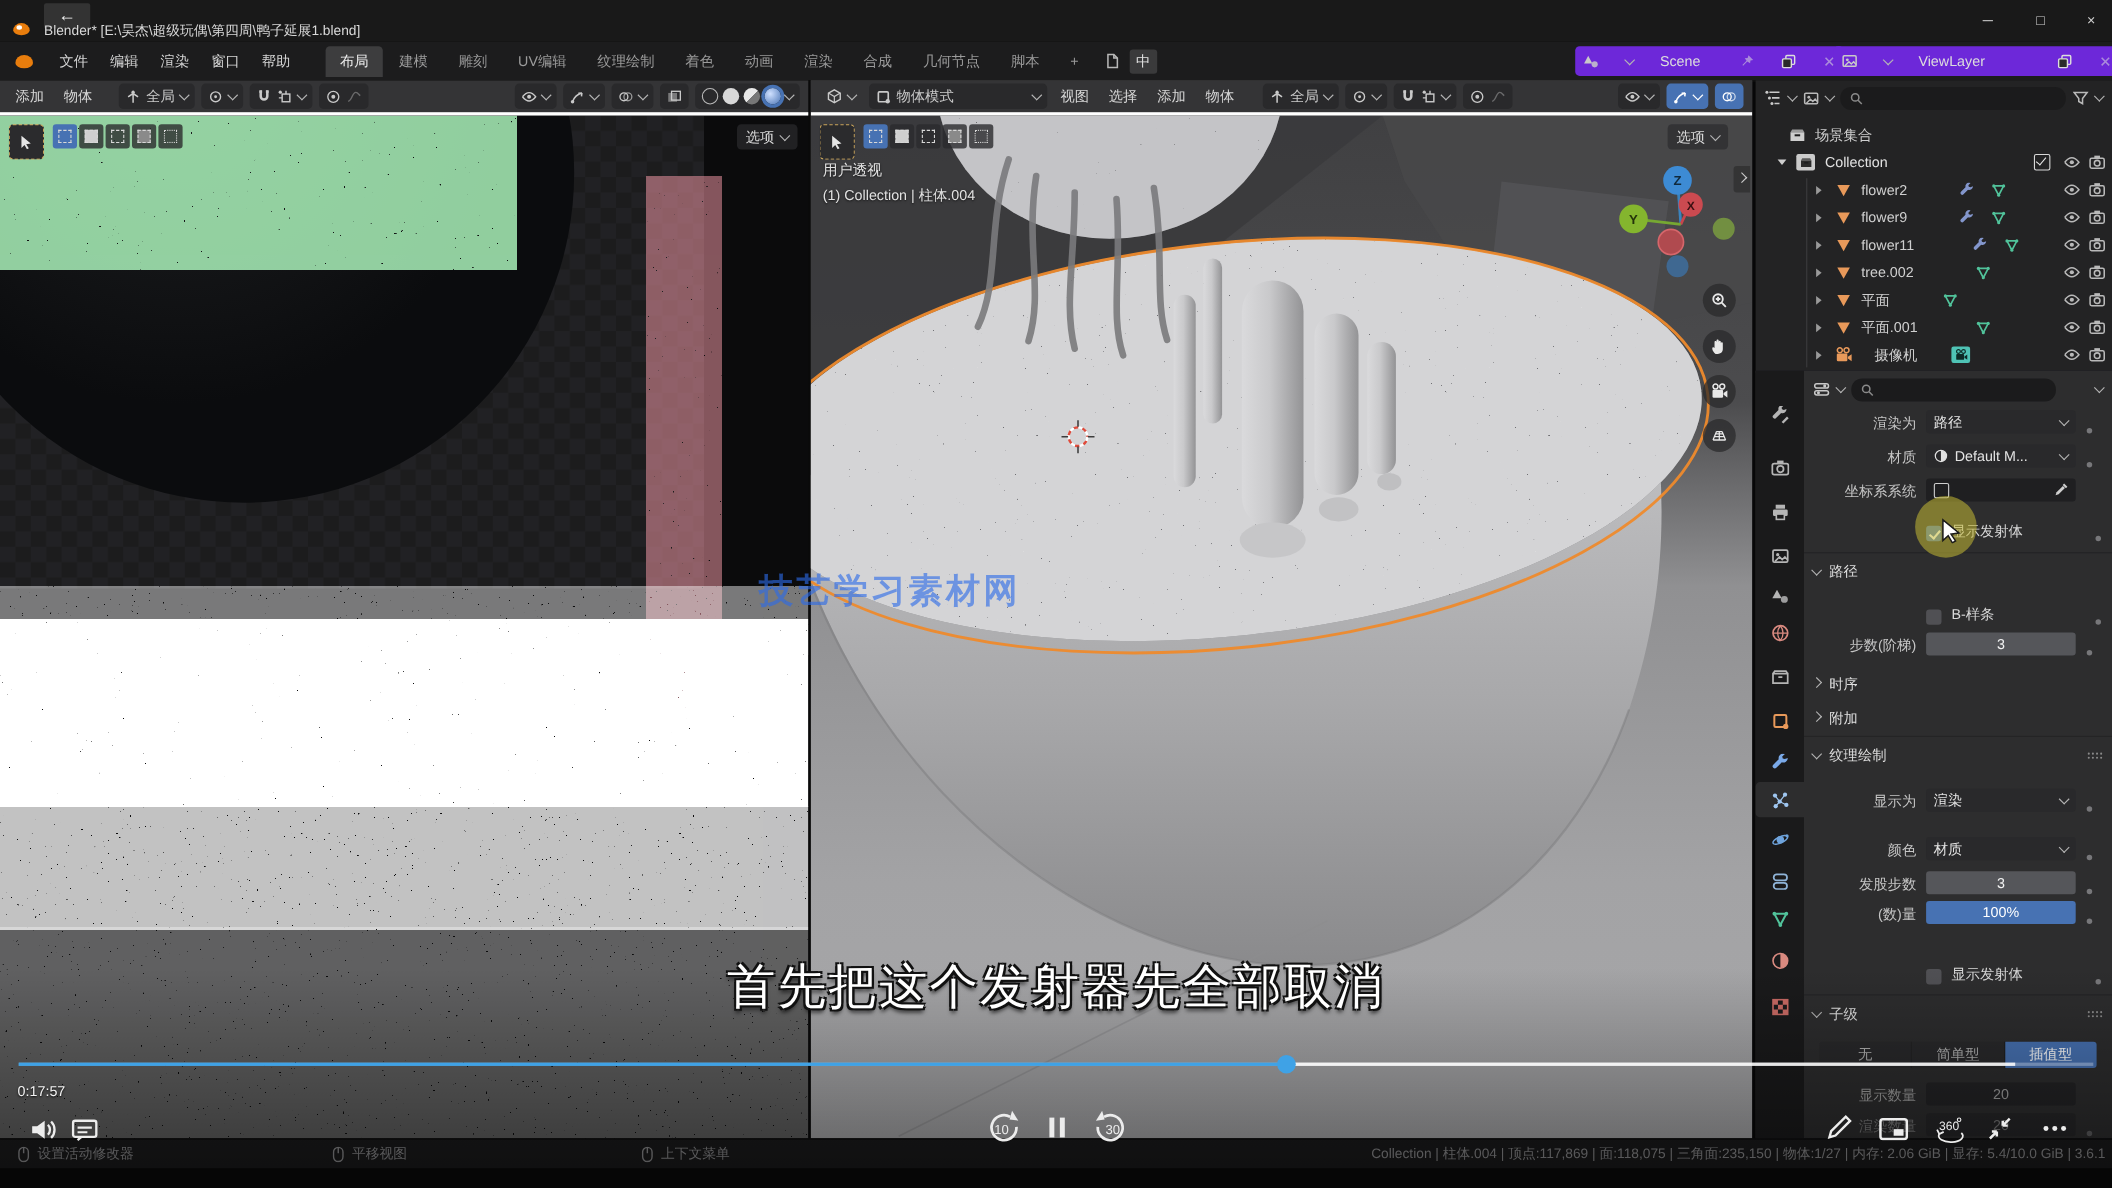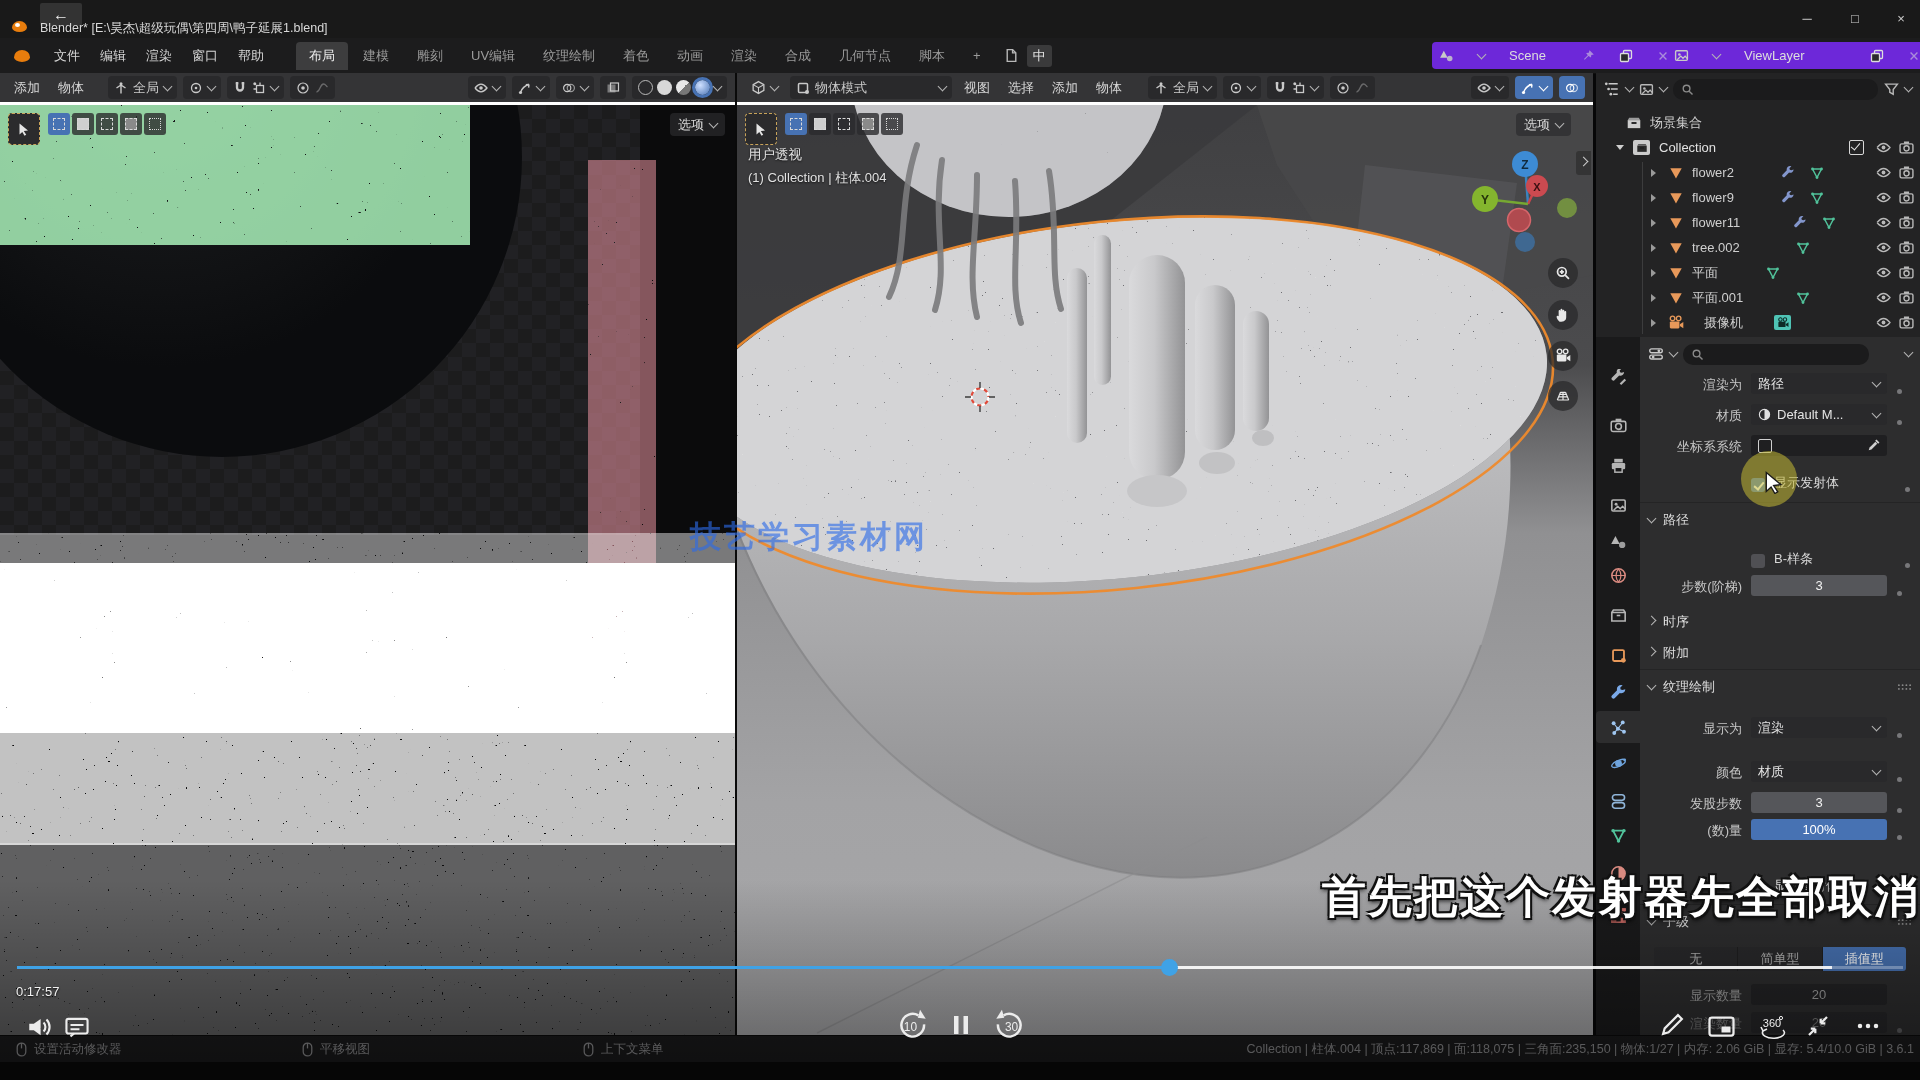--- a/index.html
+++ b/index.html
@@ -92,21 +92,21 @@
   .seg>div:first-child{border-radius:3px 0 0 3px}
   .seg>div:last-child{border-radius:0 3px 3px 0;border-right:none}
   .seg>div.on{background:#4772b3;color:#fff}
   
   #statusbar{left:0;top:1035px;width:1920px;height:27px;background:#1b1b1c;border-top:1px solid #0b0b0b;color:#8f8f91;font-size:12.5px}
   .hint{position:absolute;top:0;height:27px;display:flex;align-items:center;gap:7px}
   #statinfo{position:absolute;right:6px;top:0;height:27px;display:flex;align-items:center;color:#8f8f91}
   #bottomstrip{left:0;top:1062px;width:1920px;height:18px;background:#0a0a0a}
   
   #shade{left:0;top:880px;width:1920px;height:200px;background:linear-gradient(to bottom,rgba(0,0,0,0),rgba(0,0,0,.45));pointer-events:none;z-index:30}
-  #subtitle{left:0;top:868px;width:1920px;text-align:right;z-index:40;color:#fff;font-size:44px;font-weight:700;letter-spacing:2px;
+  #subtitle{left:0;top:868px;width:1920px;text-align:center;z-index:40;color:#fff;font-size:44px;font-weight:400;letter-spacing:2px;
             text-shadow:2px 2px 0 #111,-2px 2px 0 #111,2px -2px 0 #111,-2px -2px 0 #111,0 3px 4px rgba(0,0,0,.8)}
   #seek{left:17px;top:966px;width:1886px;height:3px;z-index:40;background:rgba(255,255,255,.28)}
   #seekplayed{position:absolute;left:0;top:0;height:3px;width:1153px;background:#3fa2e6}
   #seekbuf{position:absolute;left:1153px;top:0;height:3px;width:662px;background:rgba(255,255,255,.85)}
   #scrub{left:1161px;top:959px;width:17px;height:17px;border-radius:50%;background:#3fa2e6;z-index:41}
   .ptime{z-index:41;color:#f2f2f2;font-size:13px;text-shadow:0 1px 2px #000}
   .pbtn{position:absolute;z-index:41;color:#ececec;display:flex;align-items:center;justify-content:center}
   
   #cursorglow{left:1741px;top:451px;width:56px;height:56px;border-radius:50%;background:rgba(196,186,52,.55);z-index:50}
   #cursorred{left:1766px;top:476px;width:7px;height:7px;border-radius:50%;background:#e03a2c;z-index:52}

